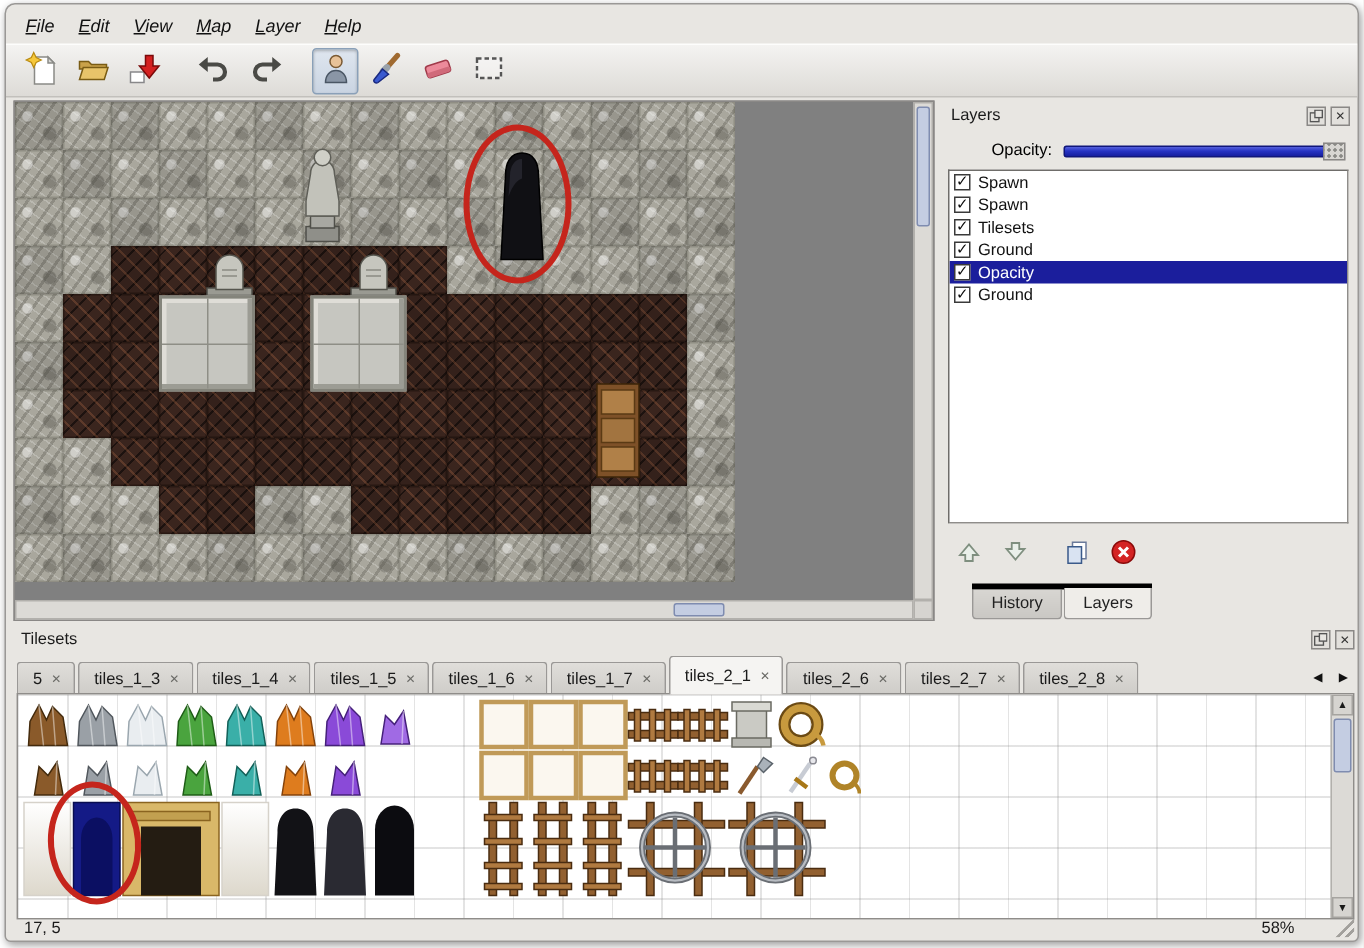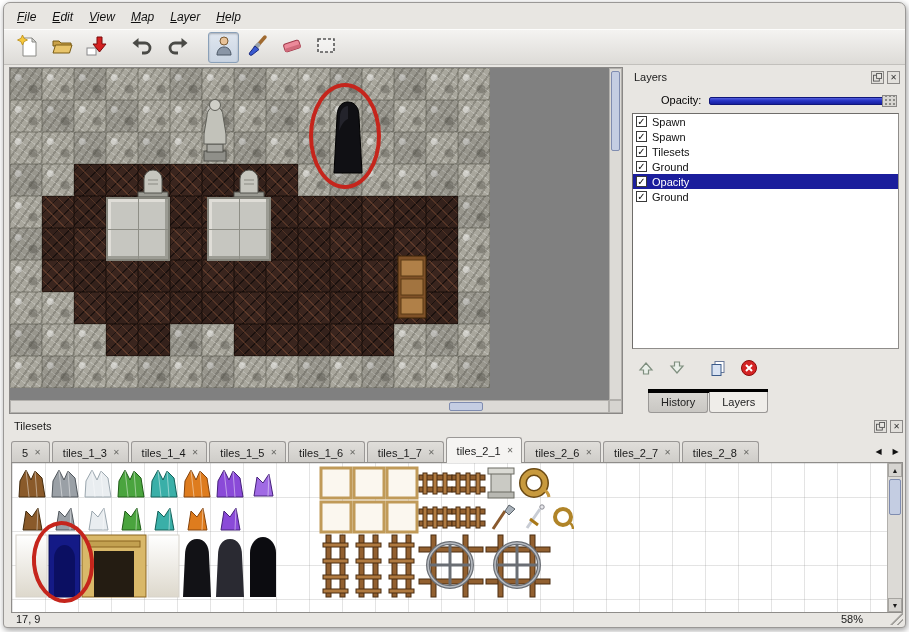--- a/index.html
+++ b/index.html
@@ -641,18 +641,18 @@
       <div class="annotation-ellipse" style="left:20px;top:58px;width:62px;height:82px;transform:rotate(-5deg);"></div>
       <div class="ts-vscroll">
         <div class="sb-arrow" style="top:0;left:0;">▲</div>
         <div class="sb-thumb" style="left:1px;right:1px;top:16px;height:36px;"></div>
         <div class="sb-arrow" style="bottom:0;left:0;">▼</div>
       </div>
     </div>
   </div>
 
   <div class="statusbar">
-    <span>17, 9</span>
+    <span>17, 5</span>
     <span>58%</span>
   </div>
   <div class="grip"></div>
 
 </div>
 
 </body></html>

